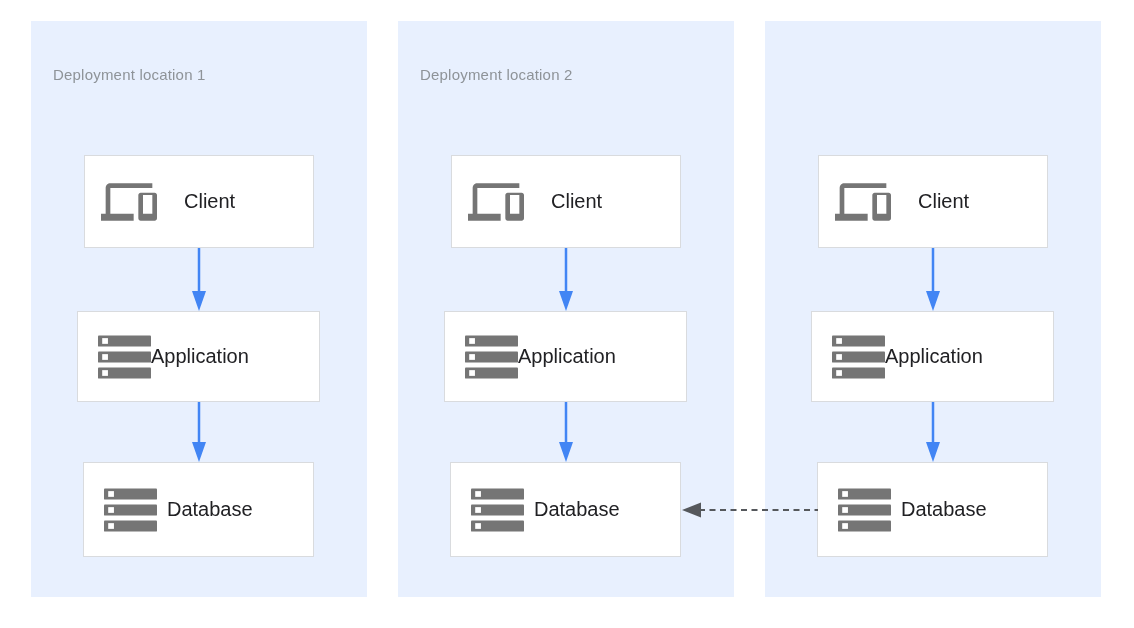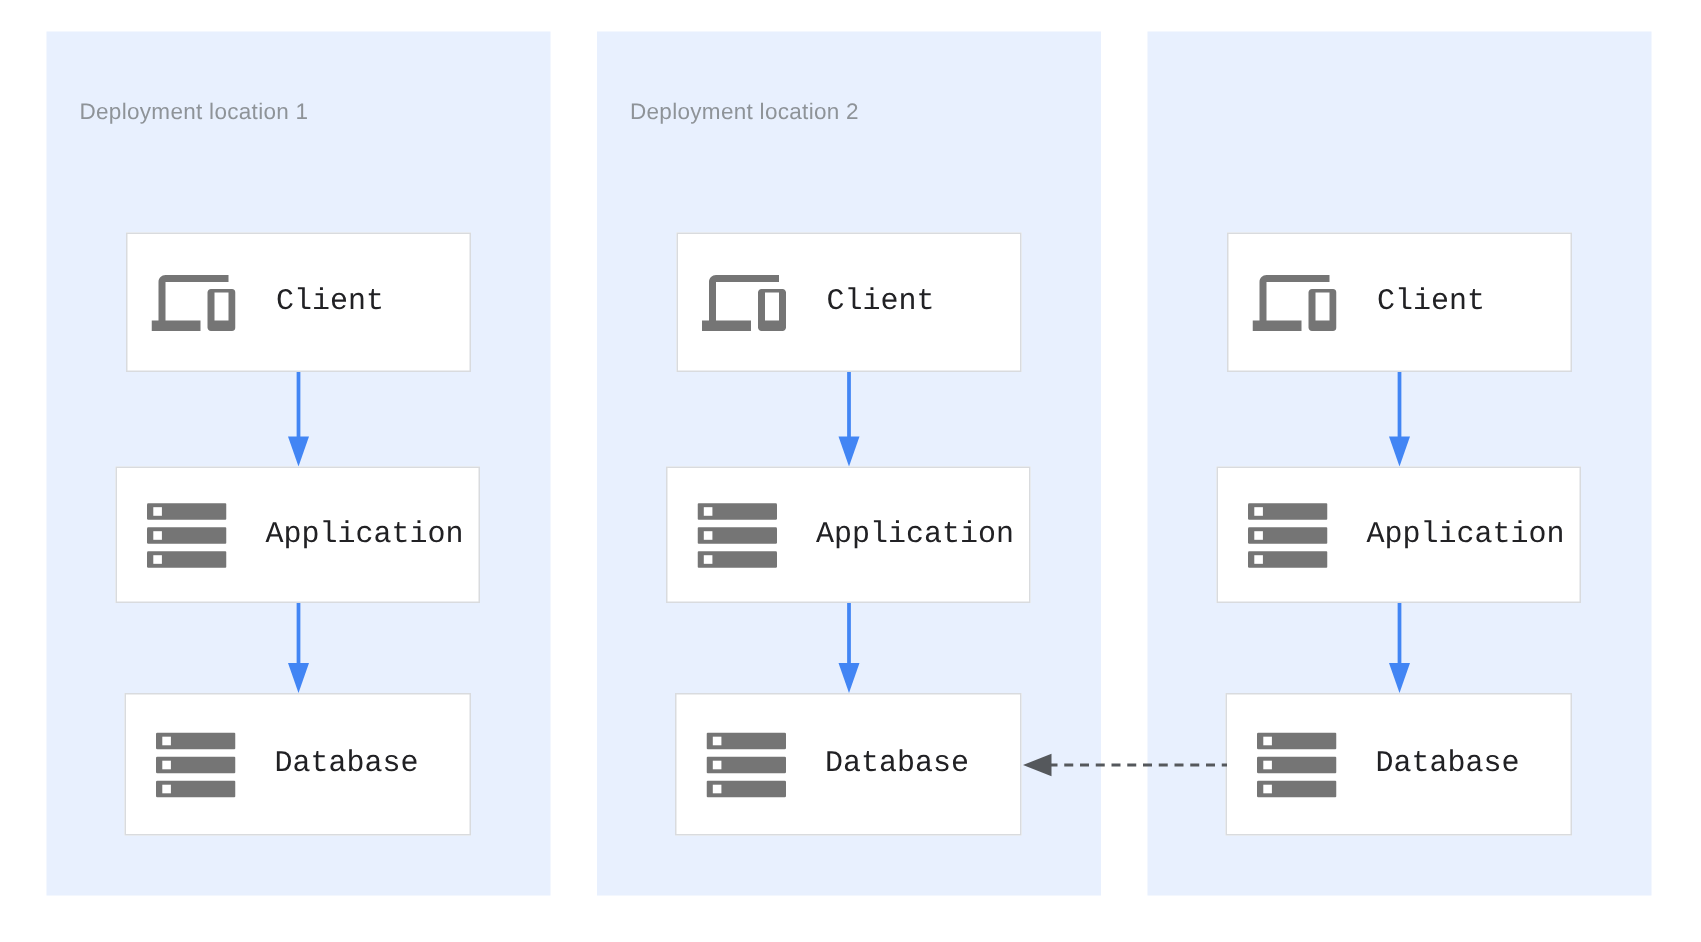--- a/index.html
+++ b/index.html
@@ -38,36 +38,35 @@
     color:var(--title-text);
     letter-spacing:0.2px;
     white-space:nowrap;
   }
   .node{
     position:absolute;
     background:var(--box-bg);
     border:1px solid var(--box-border);
     display:flex;
     align-items:center;
-    font-family:Liberation Mono, monospace;
   }
   .node-client{left:53px;top:134px;width:230px;height:93px;padding-left:16px;}
   .node-application{left:46px;top:290px;width:243px;height:91px;padding-left:20px;}
-  .node-database{left:52px;top:441px;width:231px;height:95px;padding-left:20px;}
+  .node-database{left:52px;top:441px;width:231px;height:95px;padding-left:20px;gap:10px;}
   .icon{display:flex;align-items:center;justify-content:center;flex:0 0 auto;}
   .icon svg{fill:var(--icon-gray);display:block;}
   .icon .led{fill:#FFFFFF;}
   .node-label{
     font-size:20px;
     color:var(--label-text);
     white-space:nowrap;
   }
   .node-client .node-label{margin-left:27px;}
   .node-application .node-label,
-  .node-database .node-label{margin-left:26px;}
+  .node-database .node-label{}
   .arrow{position:absolute;}
   .flow-arrow line{stroke:var(--flow-arrow-blue);stroke-width:2.5;}
   .flow-arrow polygon{fill:var(--flow-arrow-blue);}
   .repl-arrow line{stroke:var(--replication-arrow-gray);stroke-width:2;stroke-dasharray:6 4.5;}
   .repl-arrow polygon{fill:var(--replication-arrow-gray);}
 </style>
 </head>
 <body>
 
 <div class="canvas">

